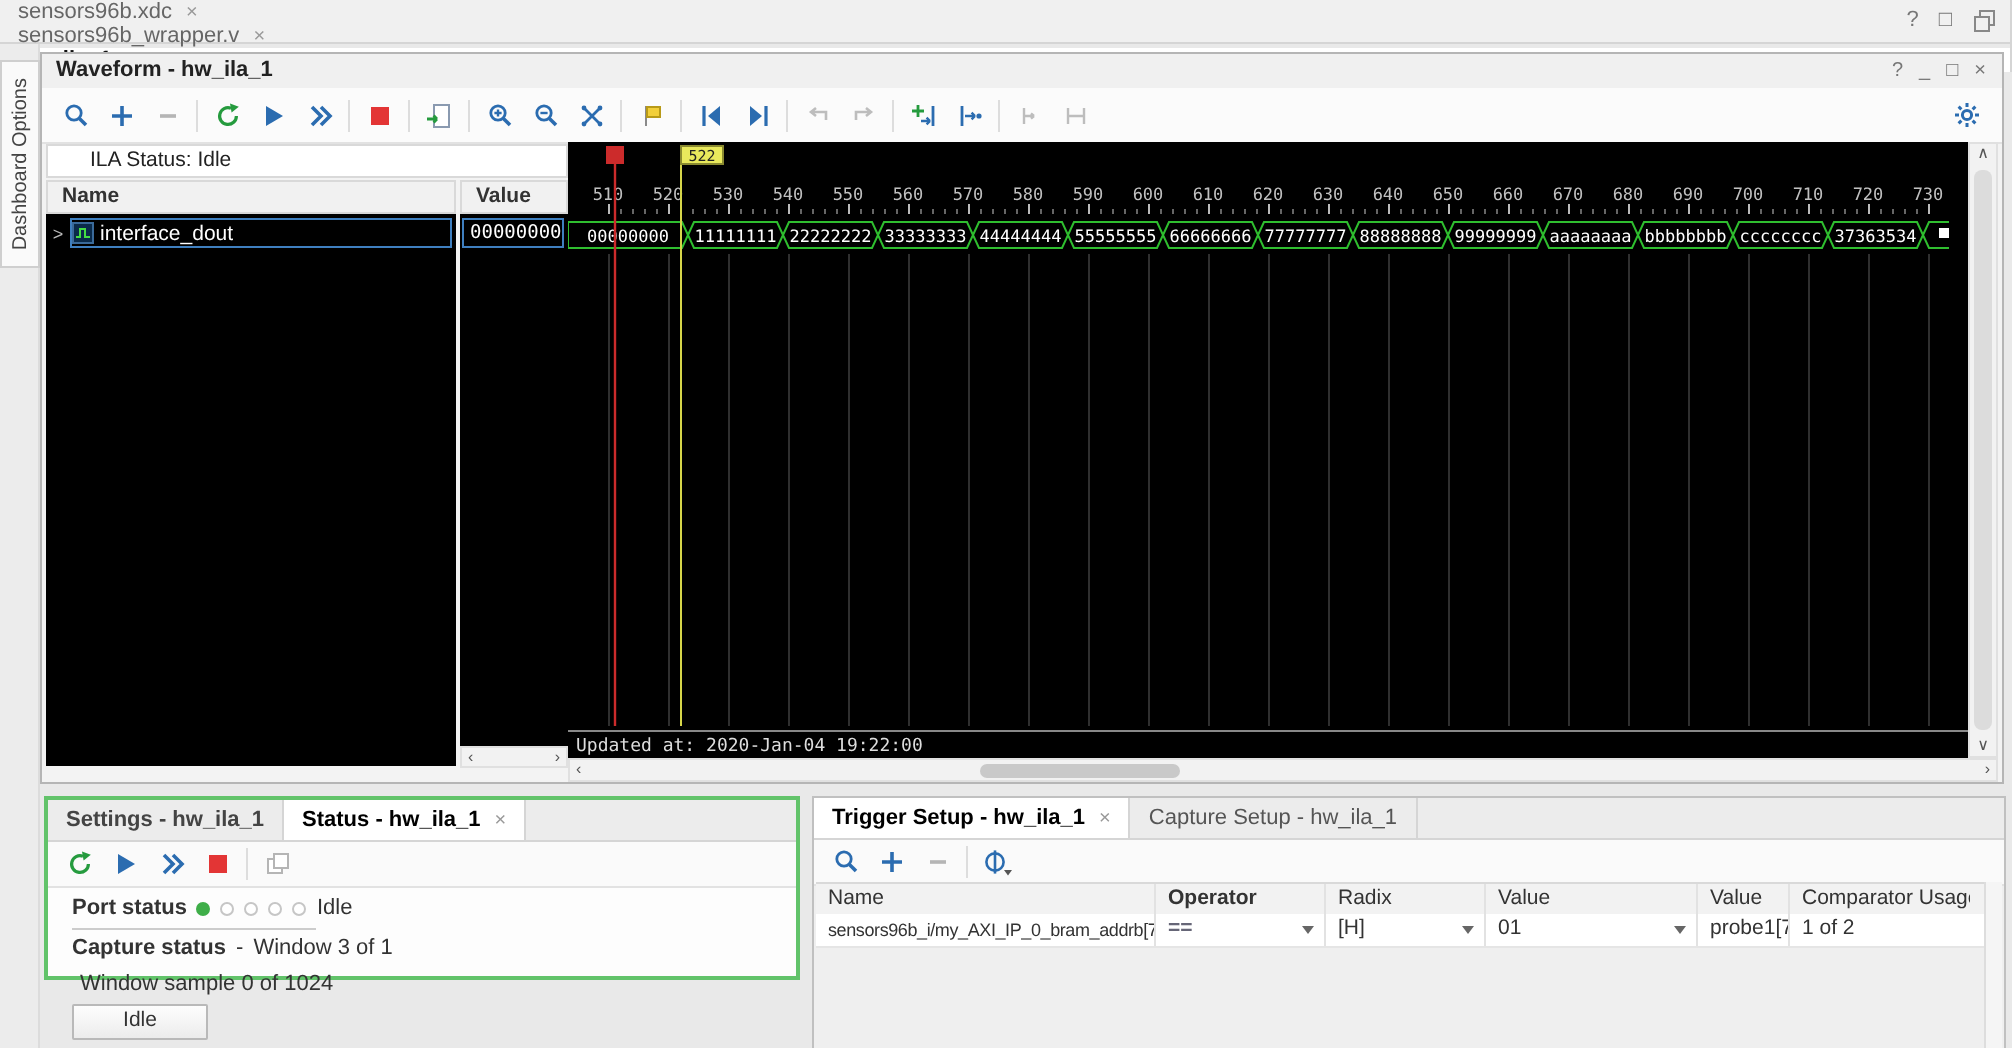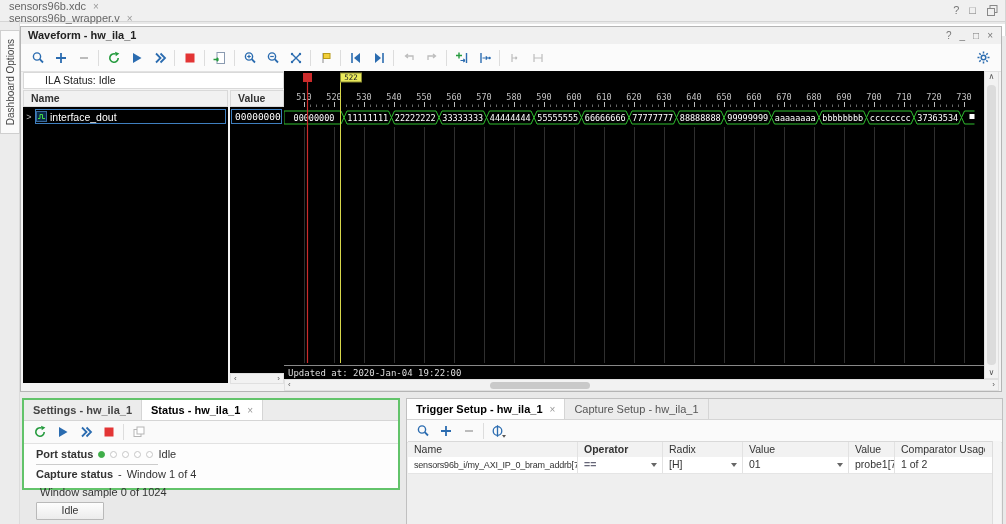--- a/index.html
+++ b/index.html
@@ -560,21 +560,21 @@
       <span class="dot"></span>
       <span class="dot"></span>
       <span class="dot"></span>
       <span class="dot"></span>
       <span>Idle</span>
     </div>
     <div id="divider"></div>
     <div class="srow" style="top:68px;text-align:right;">
       <b>Capture status</b>
       <span>-</span>
-      <span>Window 1 of 4</span>
+      <span>Window 3 of 1</span>
     </div>
     <div class="srow" style="top:86px;left:16px;">
       <span>Window sample 0 of 1024</span>
     </div>
     <div id="idlebtn">Idle</div>
   </div>
 
   <div id="trigwin" class="abs">
     <div class="ptabs">
       <div class="ptab active">

